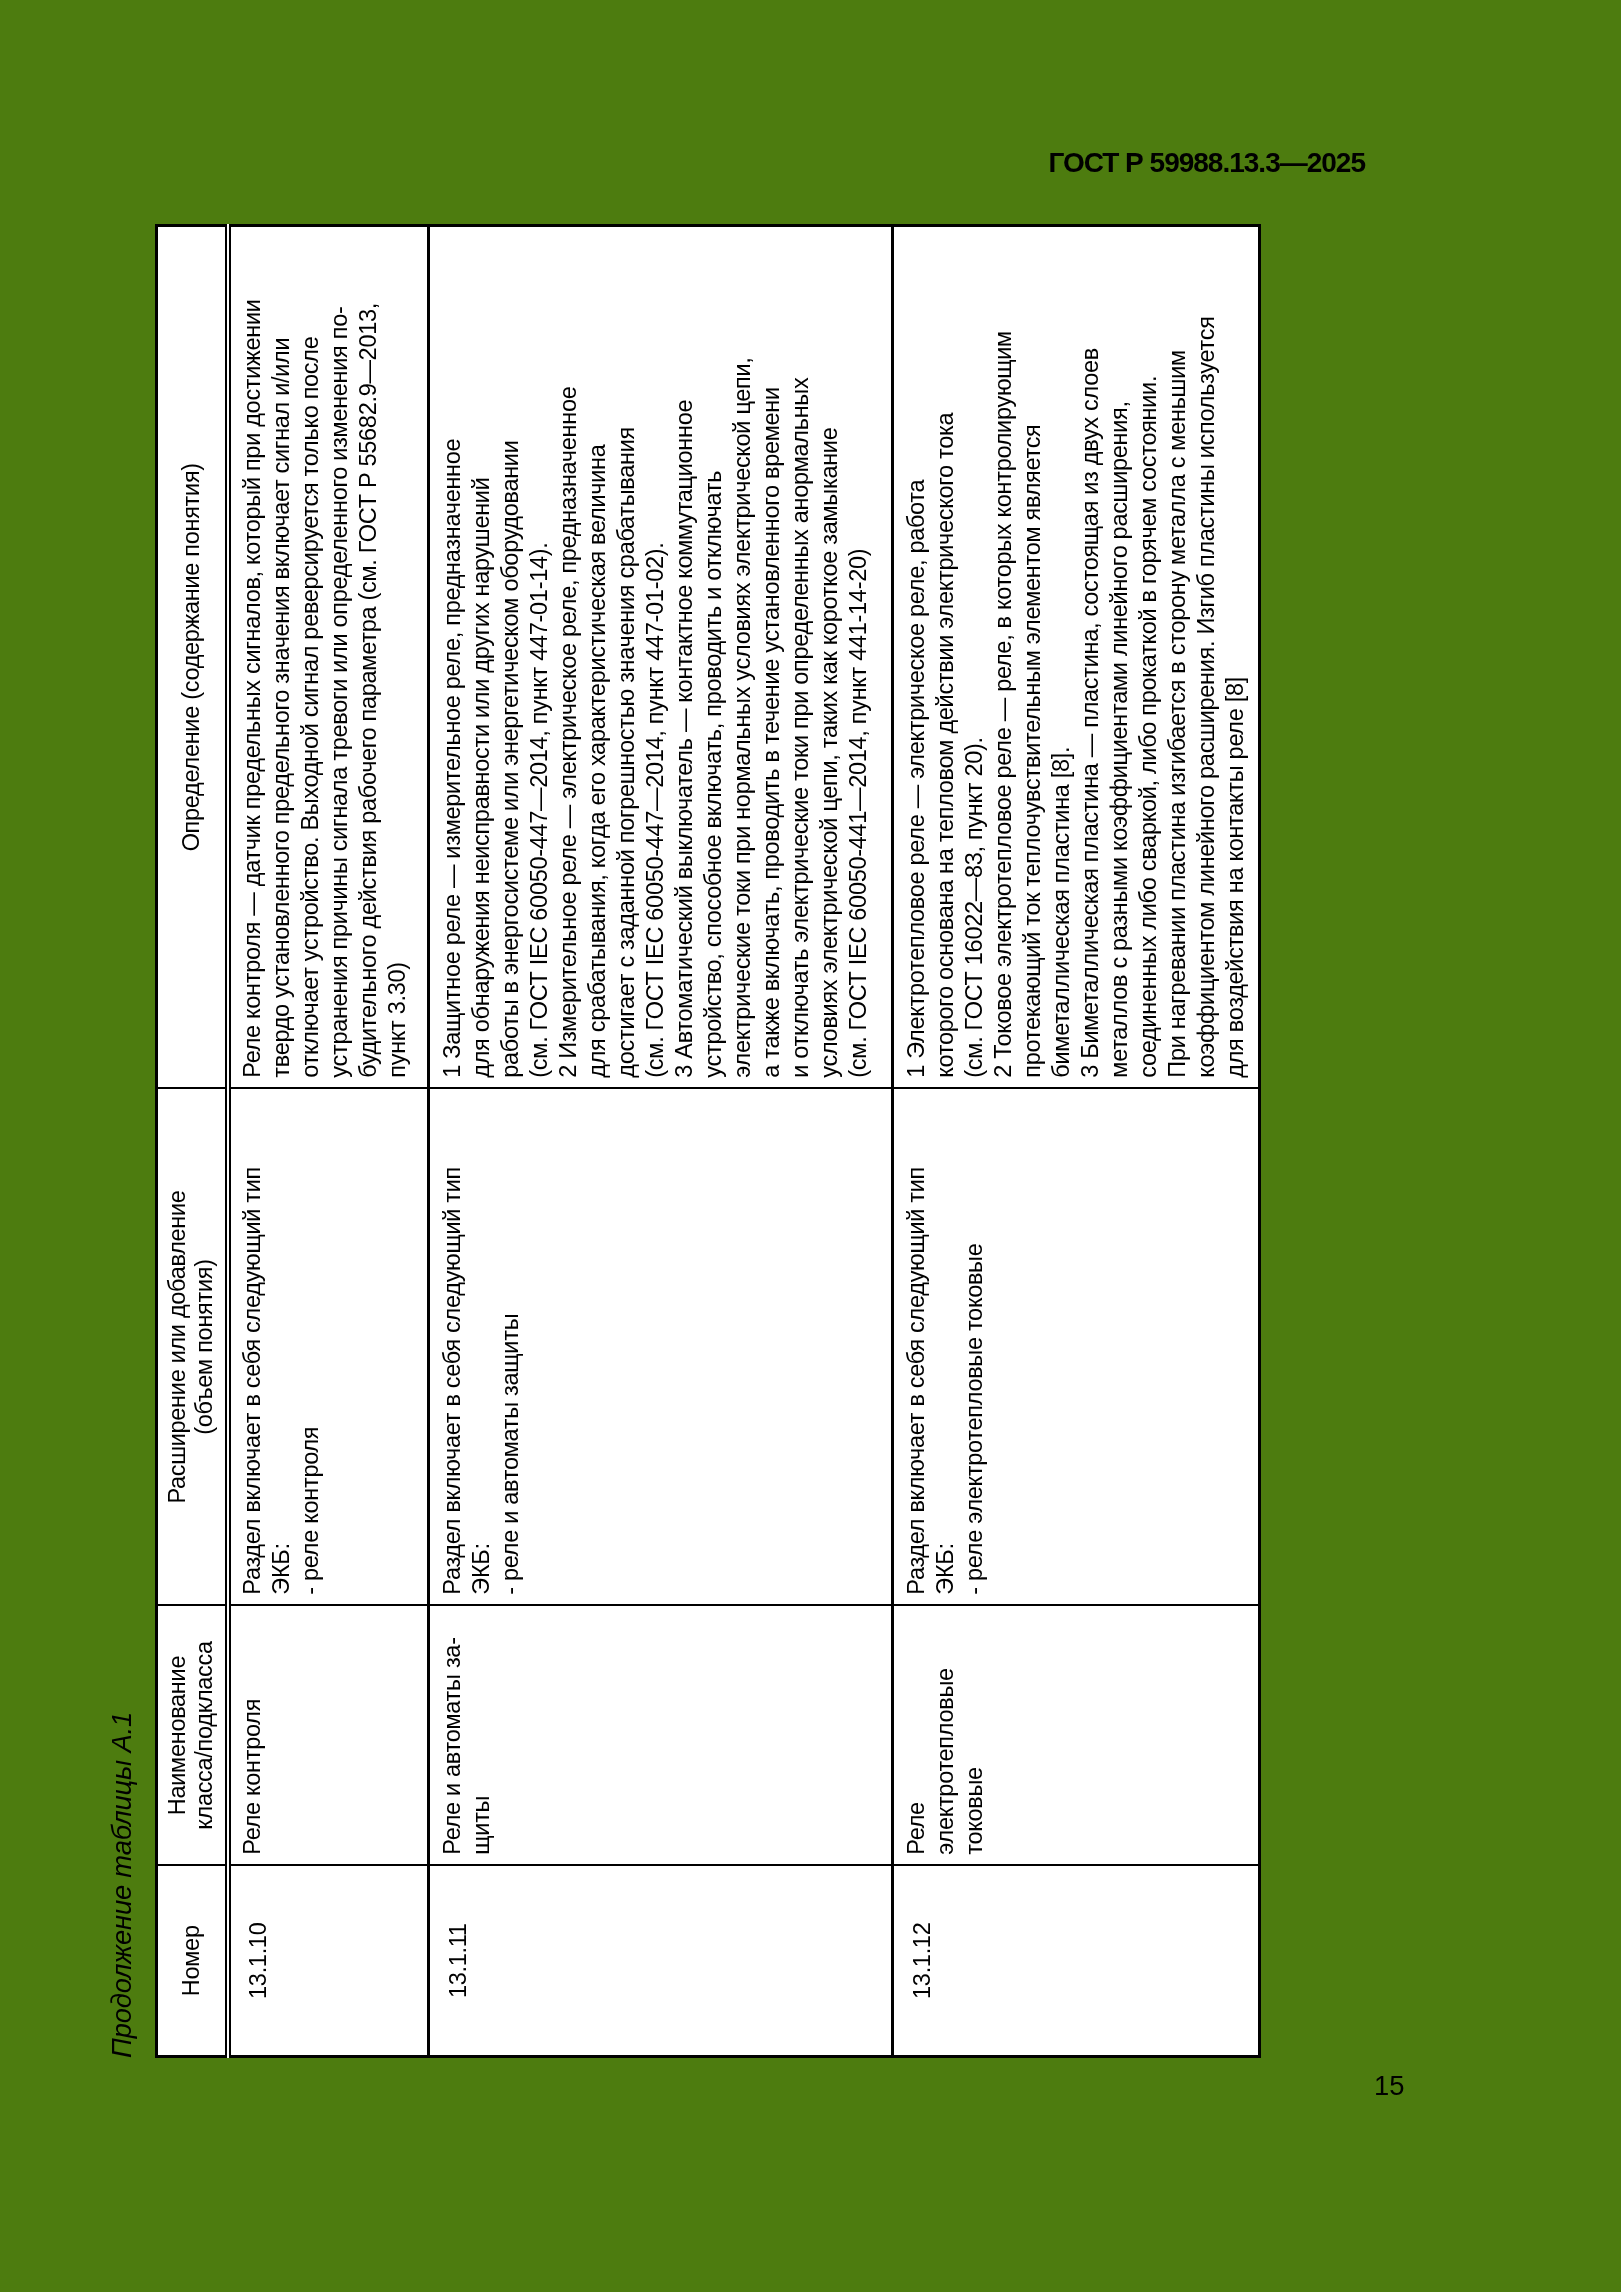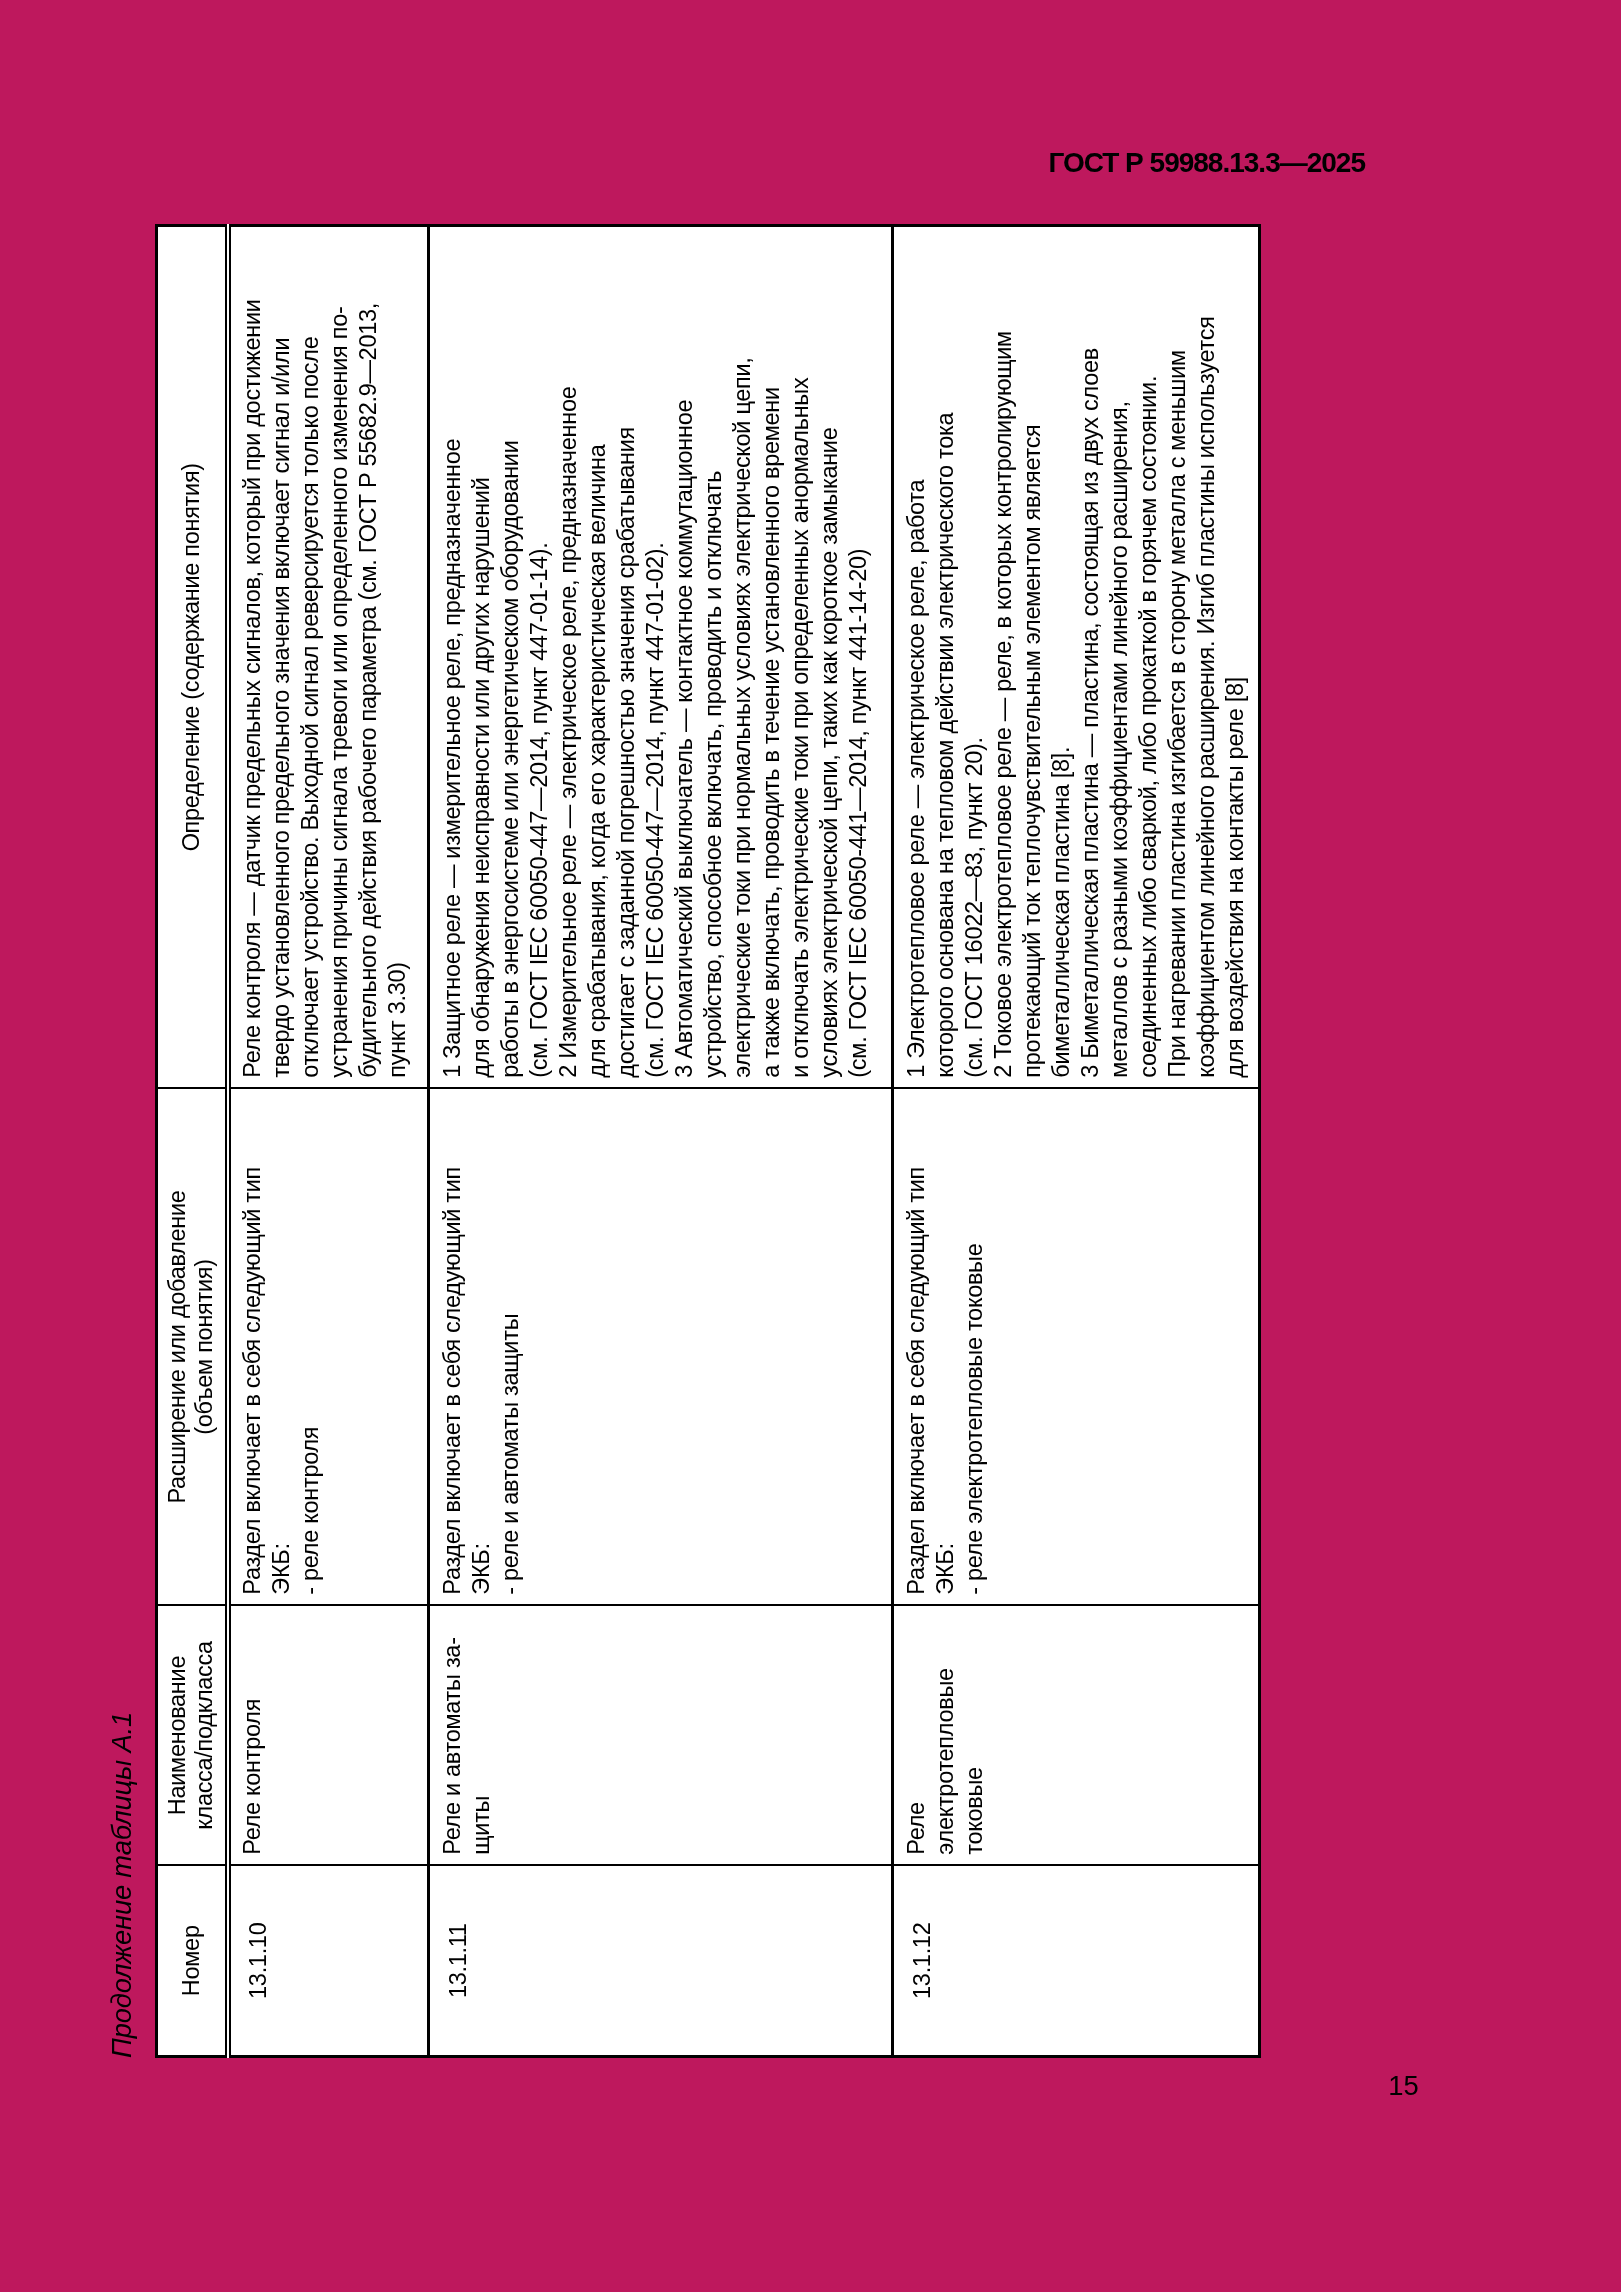--- a/index.html
+++ b/index.html
@@ -9,21 +9,21 @@
     height: 2293px;
     background: #ffffff;
     overflow: hidden;
     font-family: "Liberation Sans", sans-serif;
     color: #000;
   }
   .page {
     position: relative;
     width: 1621px;
     height: 2293px;
-    background: #be185d;
+    background: #4d7c0f;
   }
   .gost-header {
     position: absolute;
     top: 147px;
     right: 256px;
     font-size: 28px;
     font-weight: bold;
     letter-spacing: -1px;
     white-space: nowrap;
   }
@@ -93,21 +93,21 @@
     padding-top: 13.7px;
     padding-left: 3.9px;
     padding-right: 3.9px;
   }
   tr.r2 td, tr.r3 td { border-top: 3.9px solid #000; }
   .page-number {
     position: absolute;
     left: 1374px;
     top: 2070px;
     width: 59px;
-    text-align: center;
+    text-align: left;
     font-size: 27.4px;
   }
 </style>
 </head>
 <body>
 
 <div class="page">
 
   <div class="gost-header">ГОСТ Р 59988.13.3—2025</div>
 

